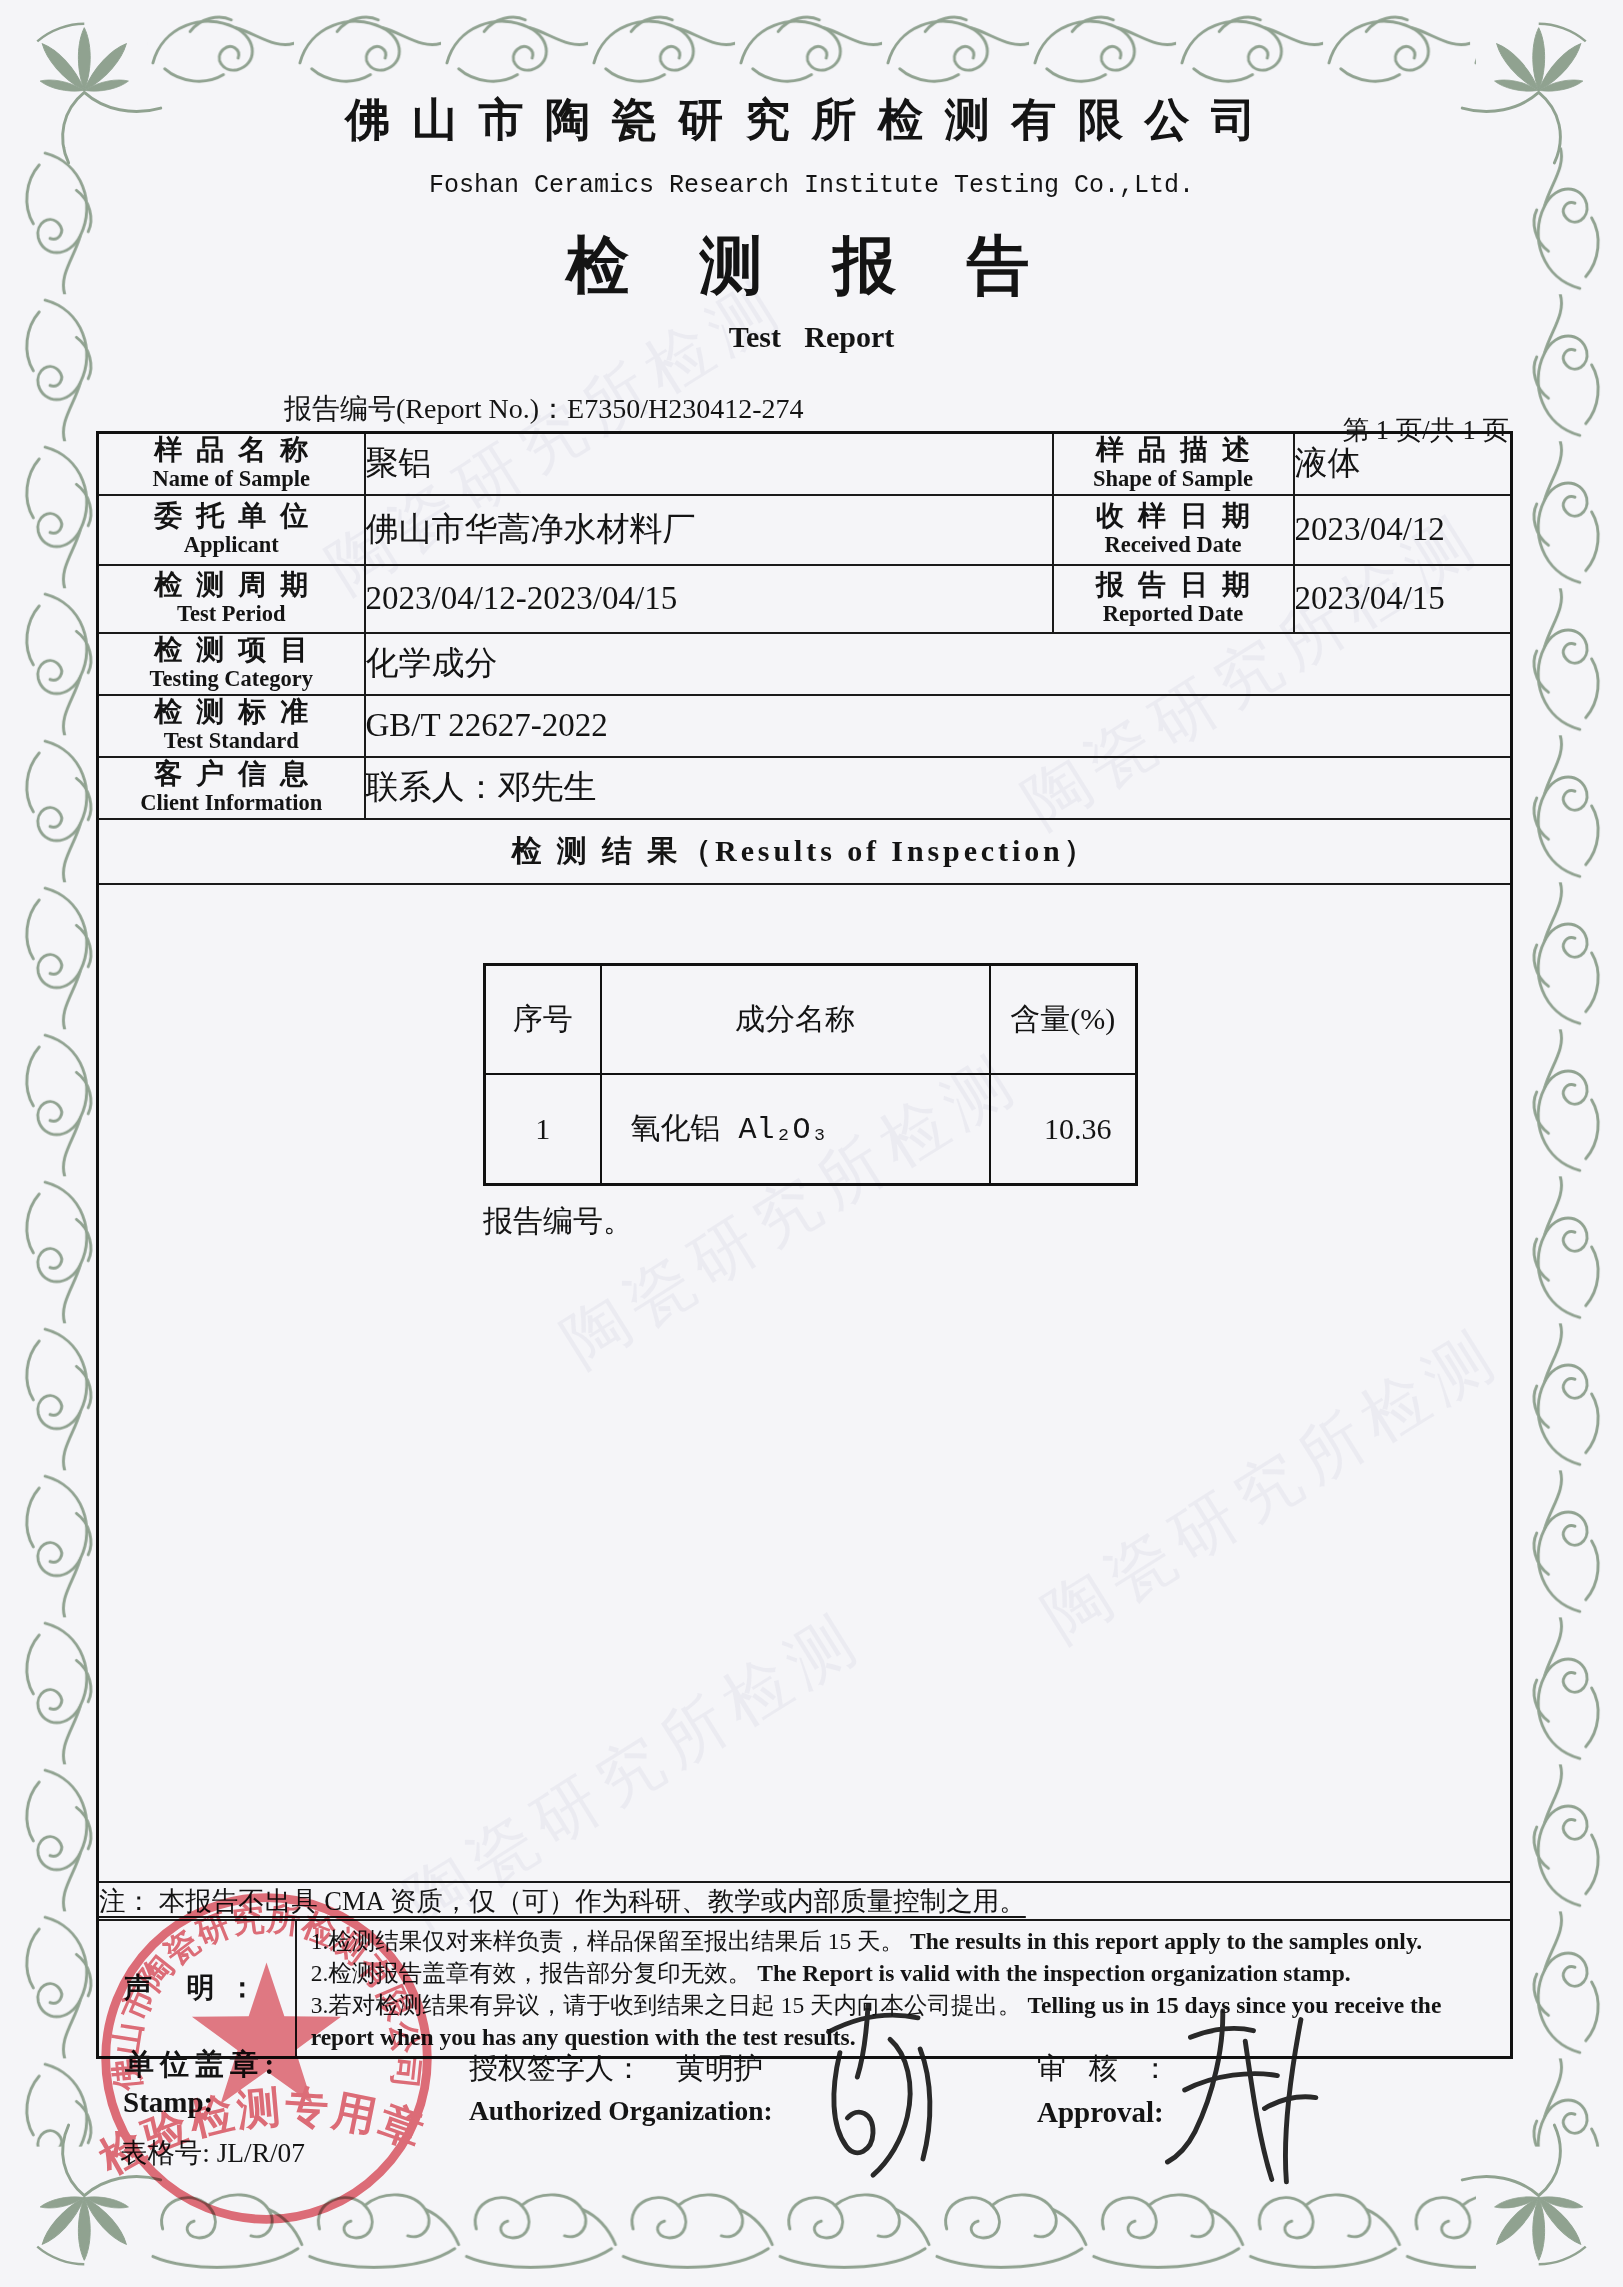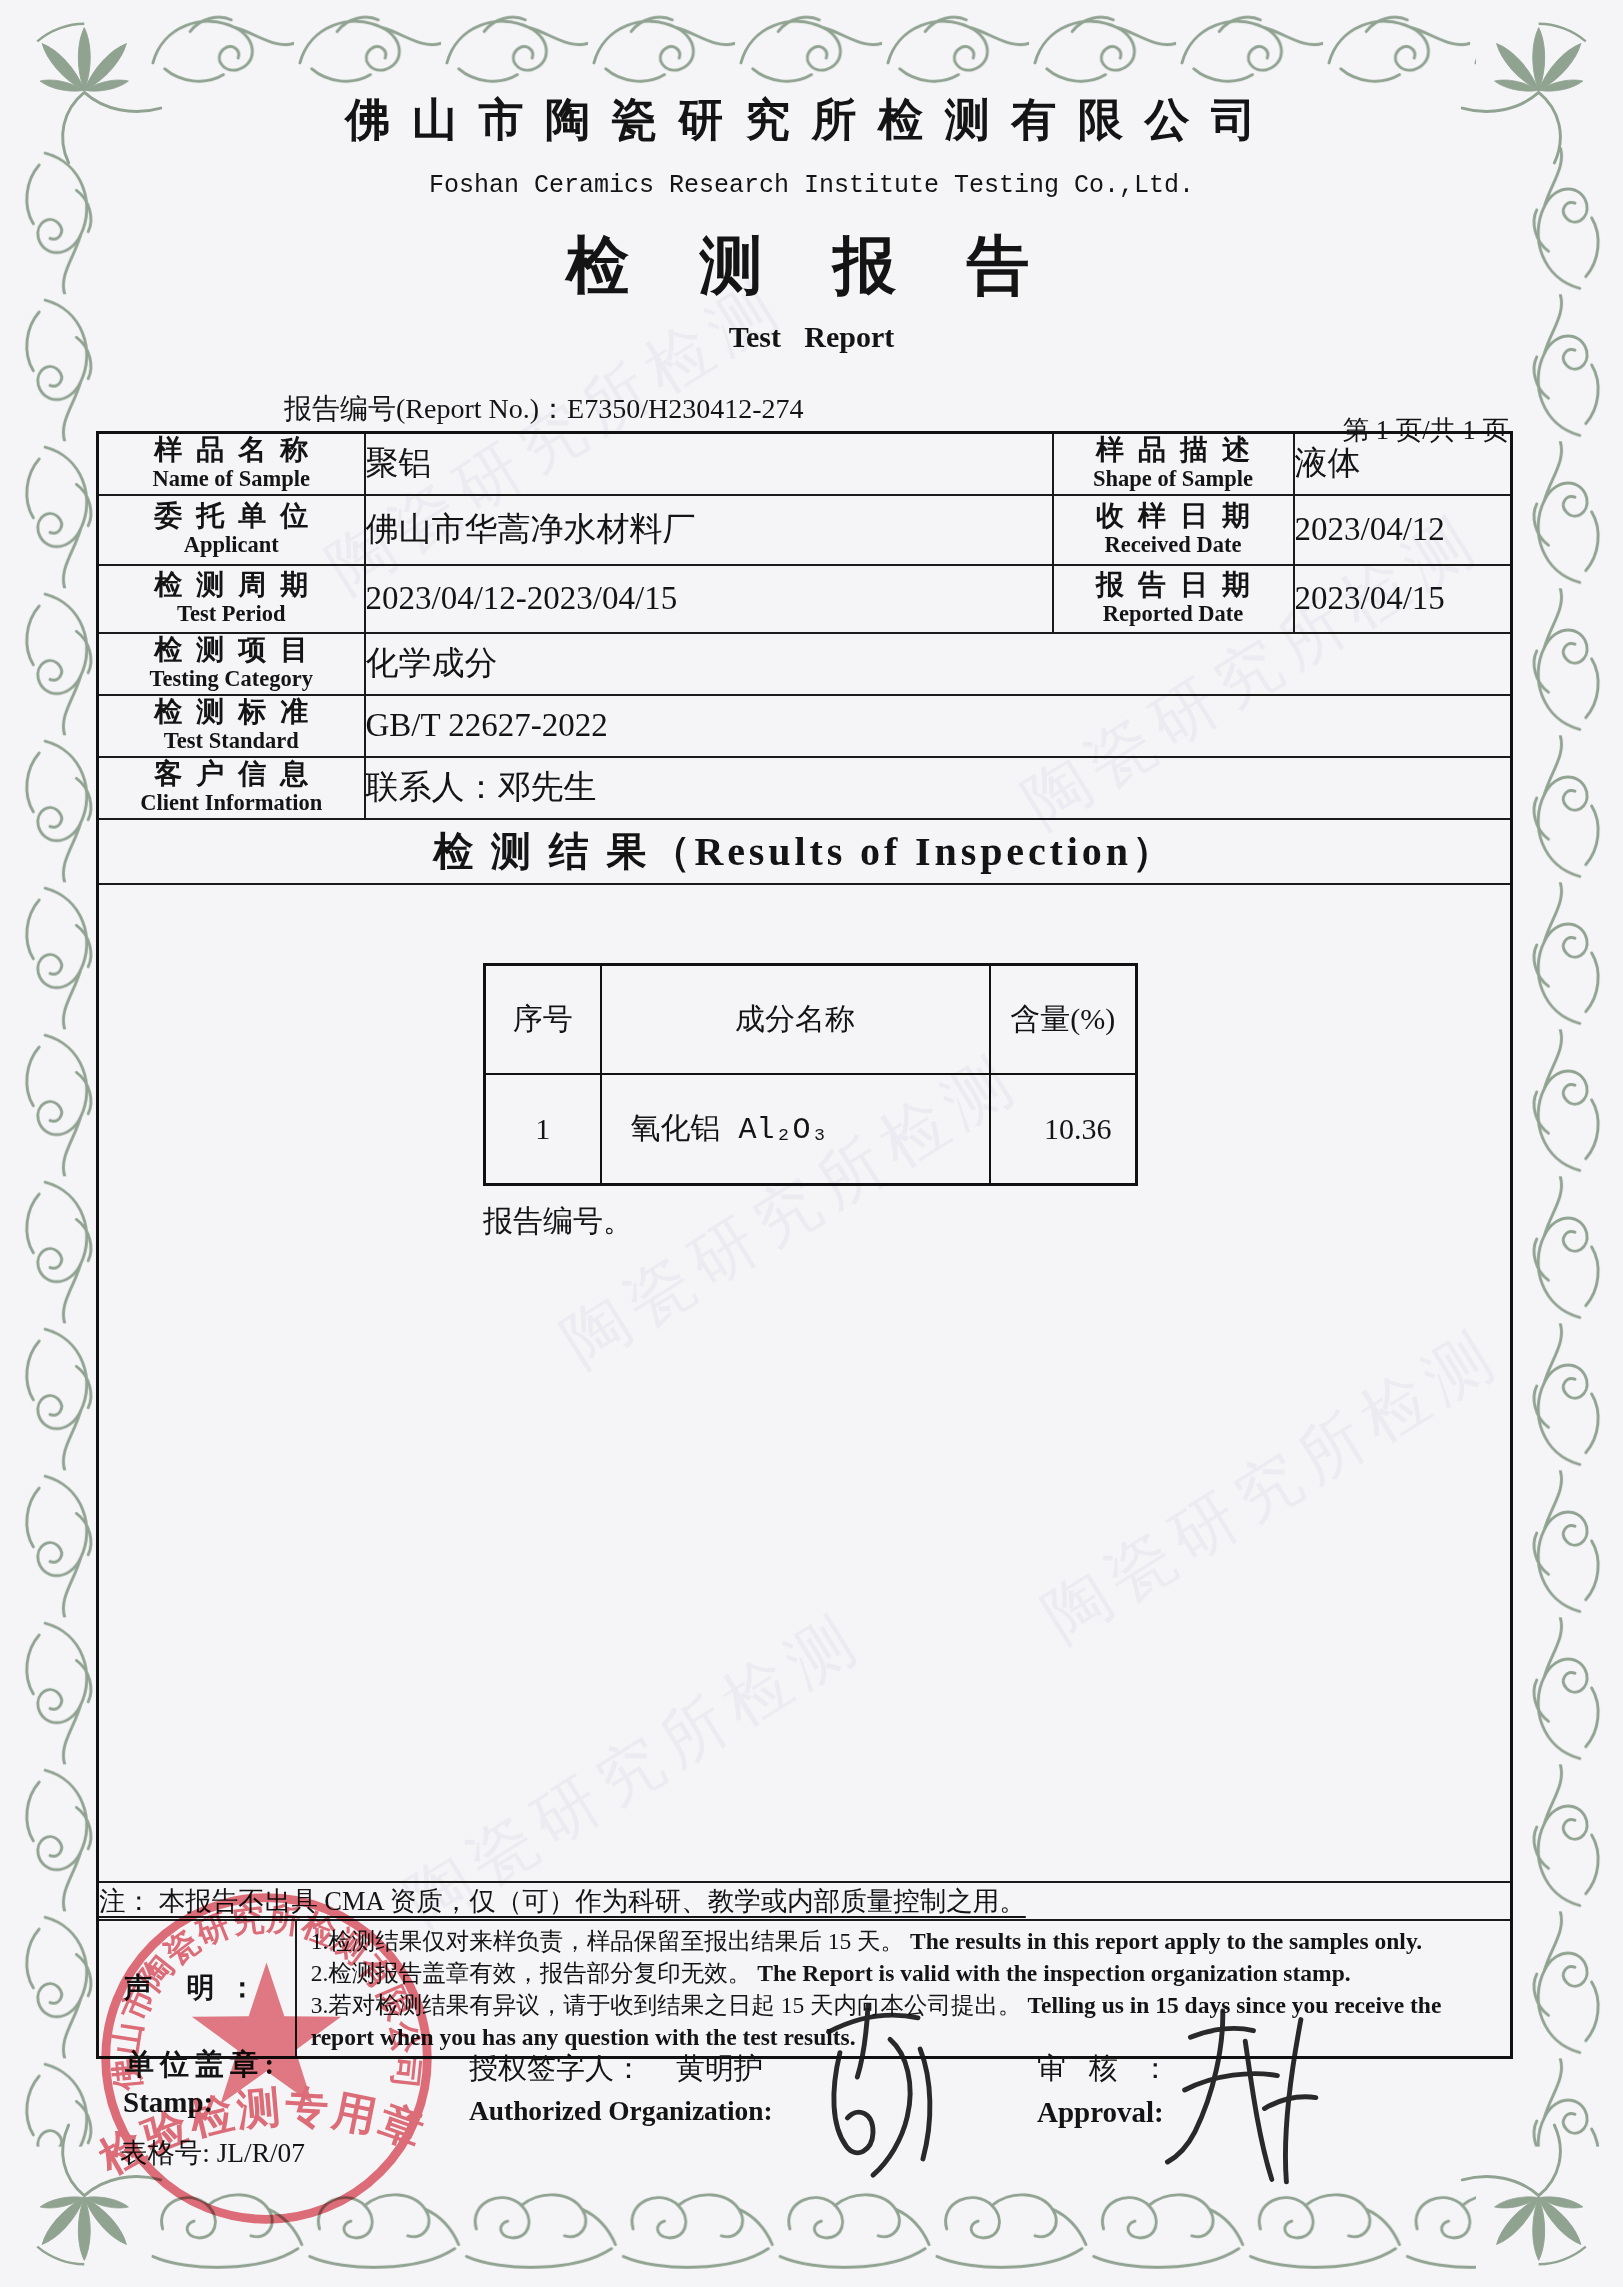--- a/index.html
+++ b/index.html
@@ -28,21 +28,21 @@
   .pageinfo{position:absolute;right:0;top:21.6px;font-size:26.5px;}
   
   table.main{position:absolute;left:96px;top:431px;width:1413px;border-collapse:collapse;
              table-layout:fixed;}
   table.main td{border:2.5px solid #1a1a1a;padding:0;}
   table.main{border:3.4px solid #111;}
   td.lbl{text-align:center;vertical-align:middle;}
   .lbl .zh{font-size:28px;font-weight:600;white-space:pre;line-height:1.1;}
   .lbl .en{font-size:22.5px;font-weight:700;line-height:1.15;}
   td.val{font-size:33px;padding-left:15.7px;vertical-align:middle;}
-  td.sechead{text-align:center;font-size:40px;font-weight:700;letter-spacing:3.9px;vertical-align:middle;}
+  td.sechead{text-align:center;font-size:30px;font-weight:700;letter-spacing:3.9px;vertical-align:middle;}
   td.bigcell{vertical-align:top;}
   
   table.res{border-collapse:collapse;table-layout:fixed;margin:78px 0 0 384px;
             border:3.9px solid #111;}
   table.res td{border:2.9px solid #111;font-size:30px;}
   .res .h{text-align:center;font-weight:400;vertical-align:middle;}
   .res .c-no{text-align:center;}
   .res .c-name{padding-left:29px;font-family:Liberation Mono, monospace;}
   .res .c-val{text-align:right;padding-right:23.5px;}
   .blank-note{margin:15.7px 0 0 384px;font-size:30px;}

